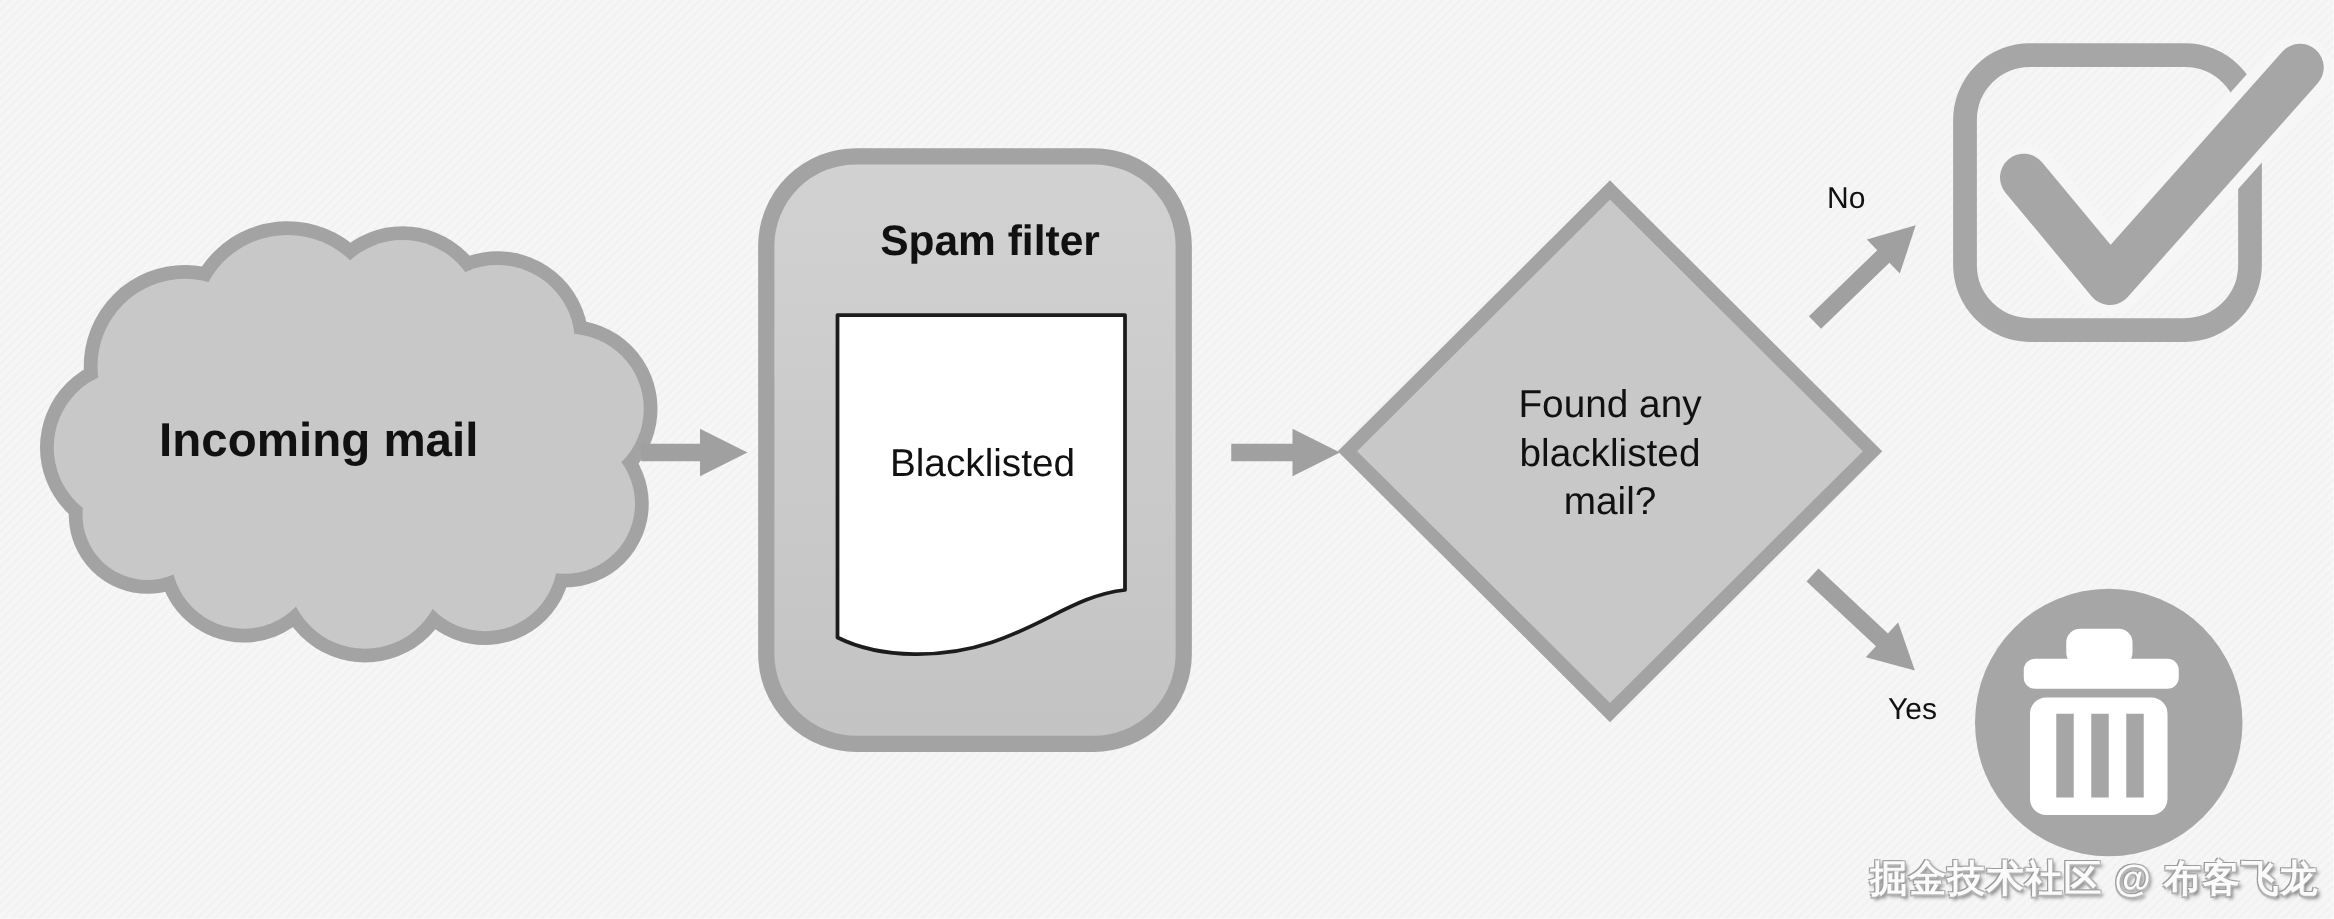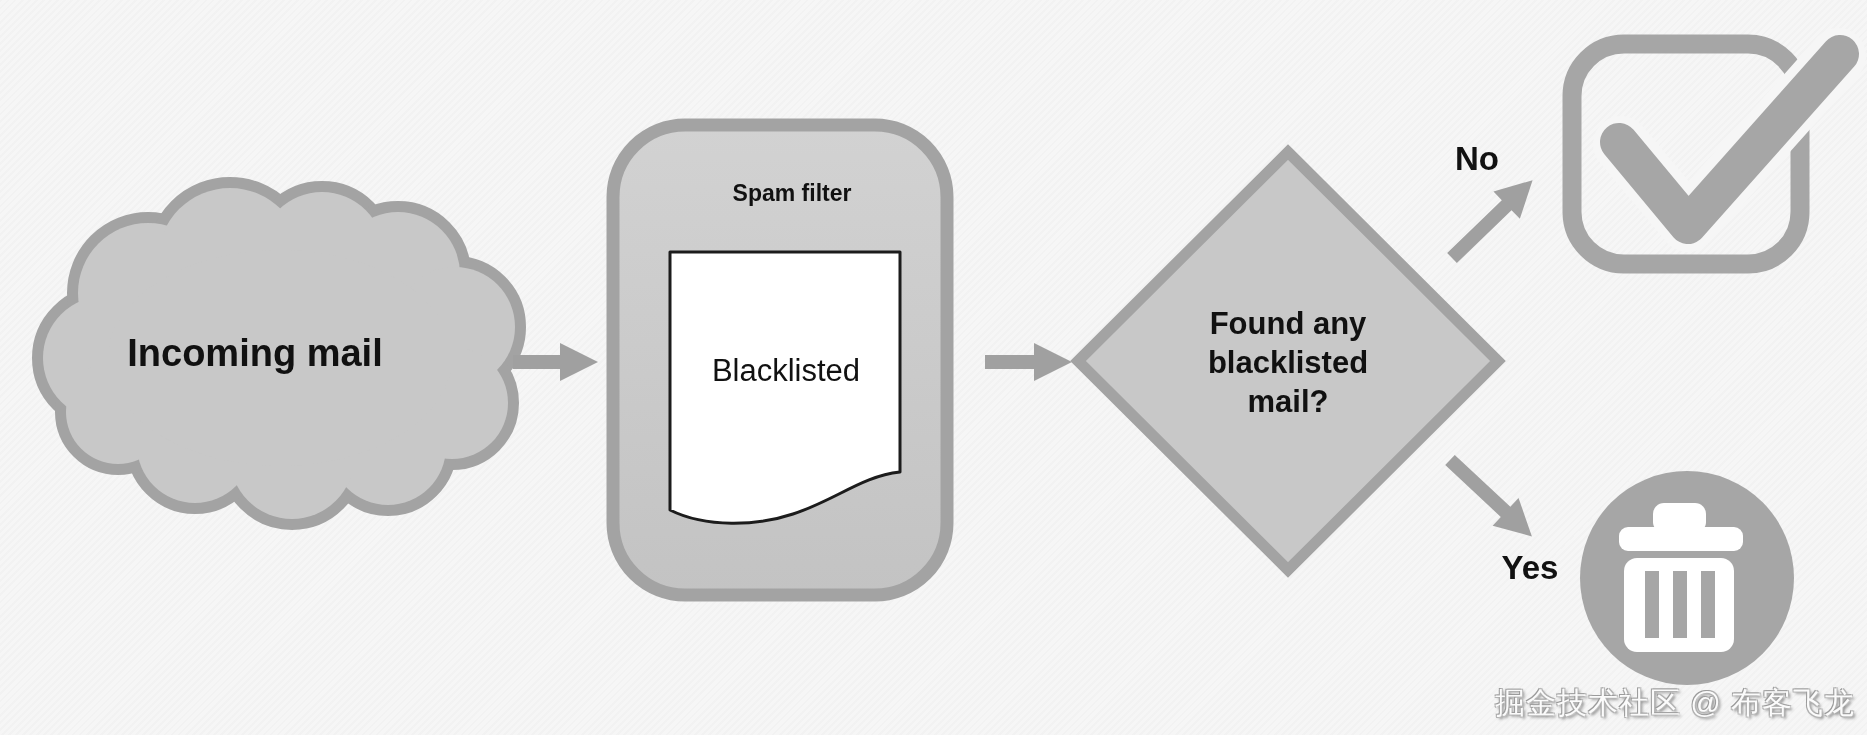--- a/index.html
+++ b/index.html
@@ -44,33 +44,33 @@
 
   
   .label{
     position:absolute;
     transform:translate(-50%,-50%);
     white-space:nowrap;
     text-align:center;
     line-height:40px;
   }
   .cloud-label{left:255px;top:353px;font-size:38px;font-weight:bold;text-align:right;}
-  .filter-title{left:792px;top:193px;font-size:23px;font-weight:bold;}
+  .filter-title{left:792px;top:193px;font-size:34px;font-weight:bold;}
   .doc-label{left:786px;top:371px;font-size:31px;}
-  .decision-label{left:1288px;top:362px;font-size:31px;font-weight:bold;line-height:39px;}
-  .edge-label{font-size:33px;font-weight:bold;}
+  .decision-label{left:1288px;top:362px;font-size:31px;font-weight:normal;line-height:39px;}
+  .edge-label{font-size:24px;}
   .no-label{left:1477px;top:159px;}
   .yes-label{left:1482px;top:568px;margin-left:48px;}
   .line{display:block;}
 
   .watermark{
     position:absolute;
     right:12px;top:683px;
     font-size:30px;
-    font-weight:normal;
+    font-weight:bold;
     letter-spacing:1px;
     color:var(--watermark);
     text-shadow:
       -1px -1px 0 #9b9b9b,
        1px -1px 0 #b3b3b3,
       -1px  1px 0 #b3b3b3,
        2px  2px 3px rgba(110,110,110,0.85);
     white-space:nowrap;
   }
 </style>

